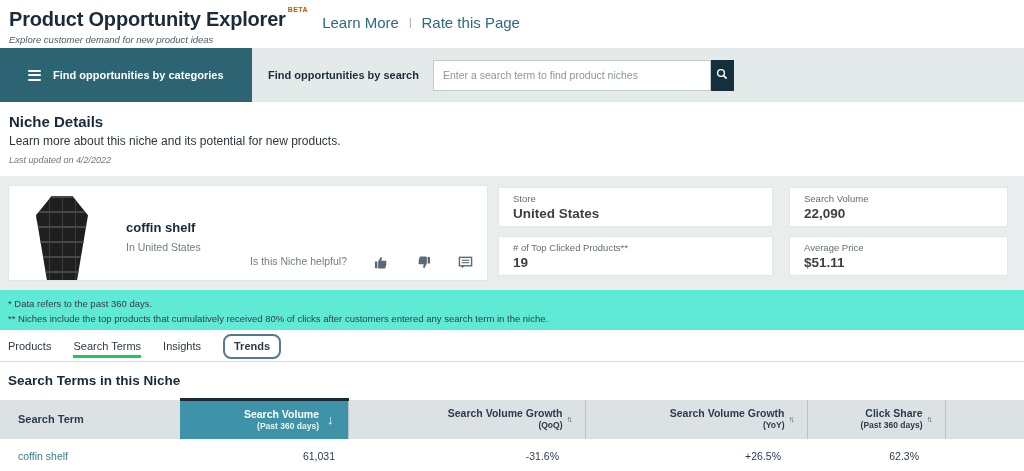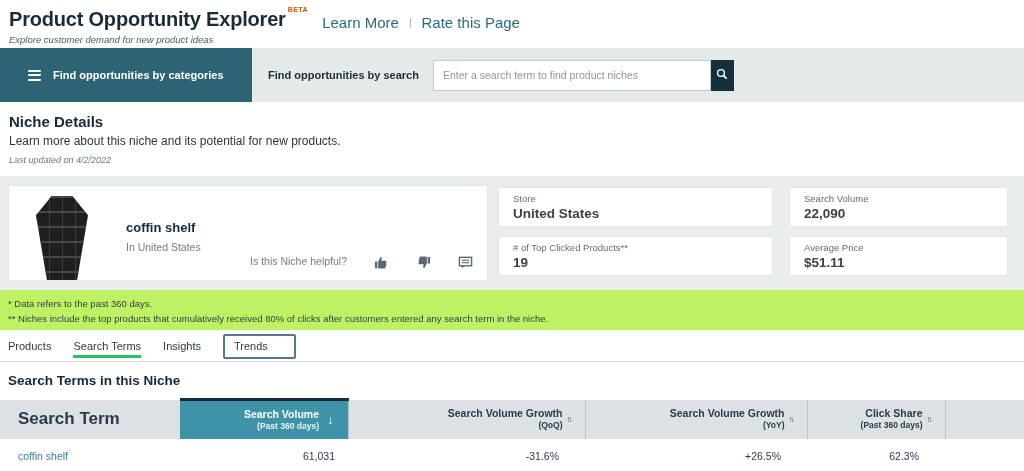--- a/index.html
+++ b/index.html
@@ -49,38 +49,38 @@
   .helpful-label { font-size:10.5px; color:#707d86; }
   .helpful-icon { width:15px; height:15px; cursor:pointer; }
   .helpful-icon svg { display:block; }
 
   .stats-grid { flex:1; display:grid; grid-template-columns:275px 1fr; grid-template-rows:40px 40px; column-gap:16px; row-gap:9px; align-content:start; padding-top:2px; }
   .stat-card { background:#fff; border:1px solid #e2e7e9; padding:5px 14px 0 14px; }
   .stat-label { font-size:9.5px; color:#5f6c75; }
   .stat-value { font-size:13.5px; font-weight:700; color:#404040; margin-top:2px; }
 
   
-  .footnotes { background:#bef264; padding:7px 0 0 8px; height:40px; }
+  .footnotes { background:#5eead4; padding:7px 0 0 8px; height:40px; }
   .footnote { font-size:9.5px; color:#333e47; line-height:1.55; }
 
   
   .tabs-row { display:flex; align-items:center; padding:6px 0 0 8px; height:32px; border-bottom:1px solid #d6dbde; gap:22px; background:#fff; }
   .tab { font-size:11px; color:#2b3a46; cursor:pointer; padding-bottom:6px; position:relative; }
   .tab.active { border-bottom:3px solid #22c55e; padding-bottom:3px; }
-  .tab.focused { border:2px solid #55798e; border-radius:2px; padding:4px 26px 5px 9px; margin-top:-5px; }
+  .tab.focused { border:2px solid #55798e; border-radius:8px; padding:4px 9px 5px 9px; margin-top:-5px;font-weight:bold; }
 
   .section-title { font-size:13.5px; font-weight:700; color:#17293a; padding:11px 0 10px 8px; background:#fff; }
 
   
   table { width:1024px; border-collapse:collapse; table-layout:fixed; }
   thead th { background:#dce1e3; height:39px; vertical-align:middle; font-size:10.5px; font-weight:700; color:#2b3b4e; padding:0; }
   th .hdr-inner { display:flex; align-items:center; justify-content:flex-end; gap:4px; padding-right:14px; }
   th .hdr-text { text-align:right; line-height:1.25; }
   th .hdr-sub { font-size:8.5px; font-weight:700; }
-  th.col-term { text-align:left; padding-left:18px; font-size:17px; }
+  th.col-term { text-align:left; padding-left:18px; font-size:11px; }
   th.col-sorted { background:#3e93a8; color:#fff; border-top:3px solid #1b2a33; }
   th.col-sorted .hdr-sub { color:#eaf4f6; }
   .sort-arrows { font-size:8px; color:#3e4f5e; letter-spacing:-2px; cursor:pointer; }
   .sort-arrow-active { font-size:13px; color:#fff; font-weight:400; cursor:pointer; margin-left:4px; }
   th.divider-left { border-left:1px solid #b9c2c7; }
   tbody td { background:#fff; height:36px; font-size:10.5px; color:#2b3b4e; border-bottom:1px solid #dfe3e5; padding:0 26px 0 0; text-align:right; }
   td.cell-term { text-align:left; padding:0 0 0 18px; }
   td.cell-term a { color:#3a7f91; text-decoration:none; cursor:pointer; }
   td.cell-sv { padding-right:13px; }
 </style>

